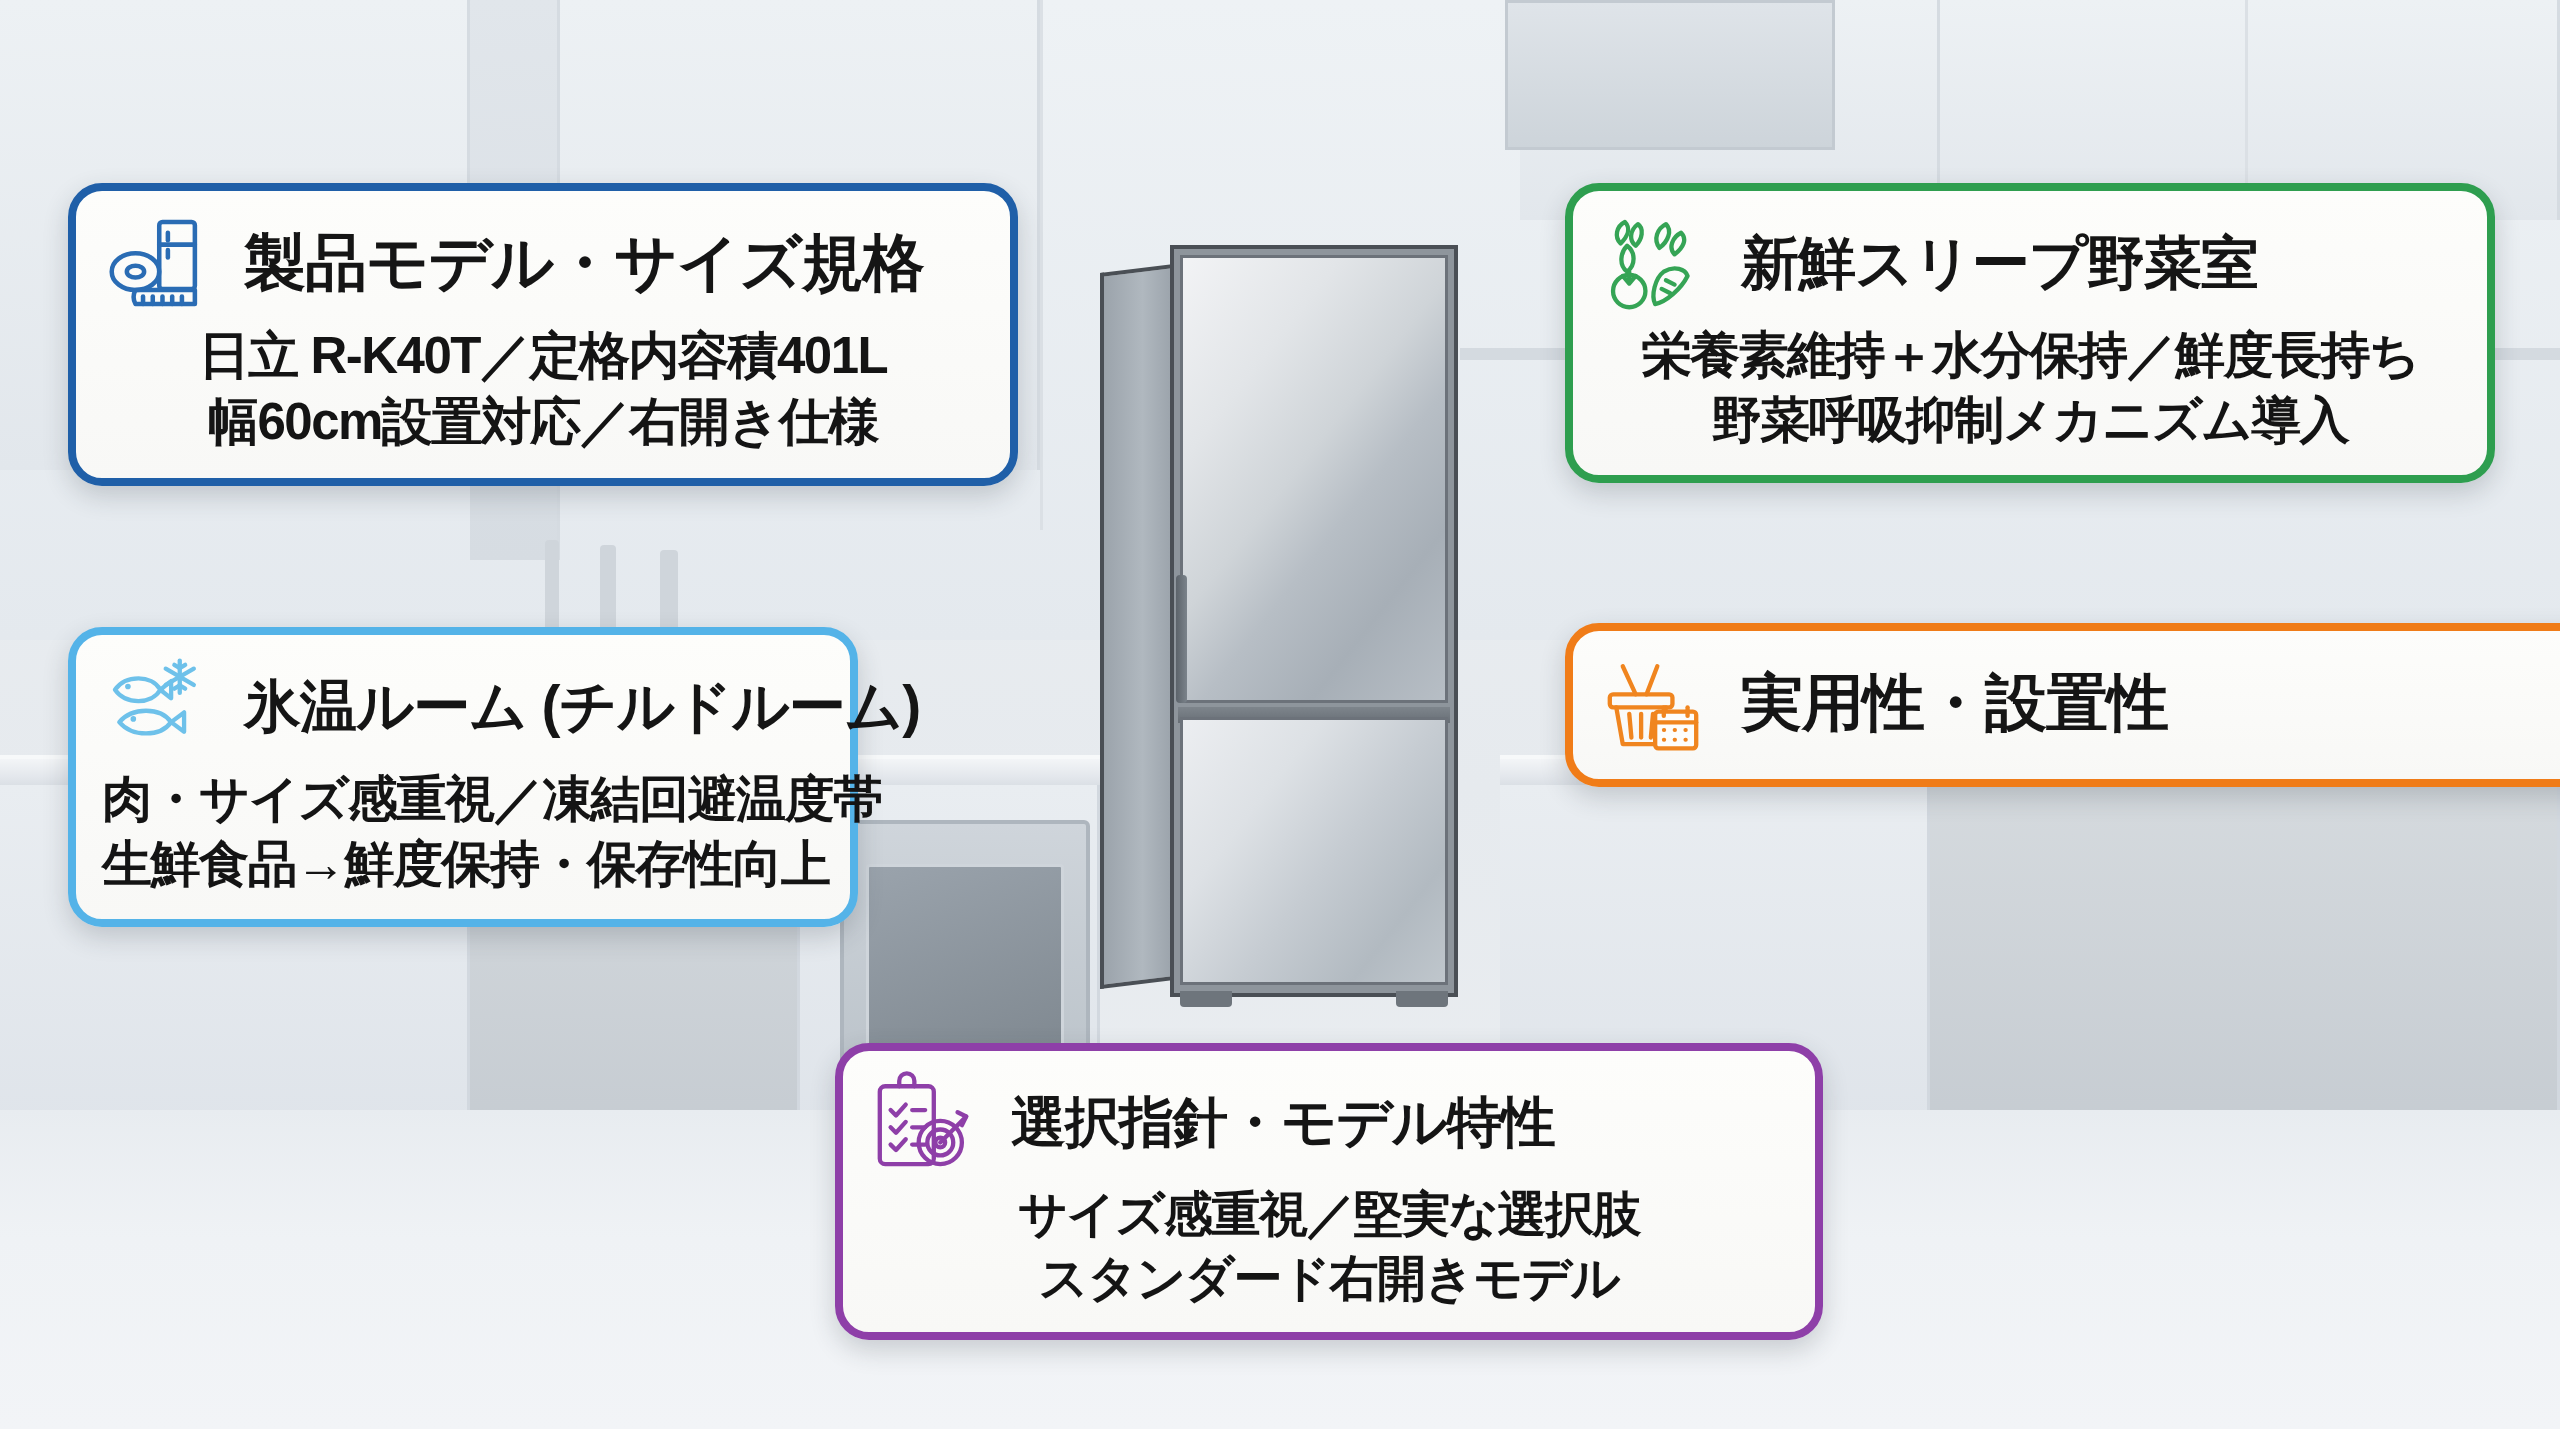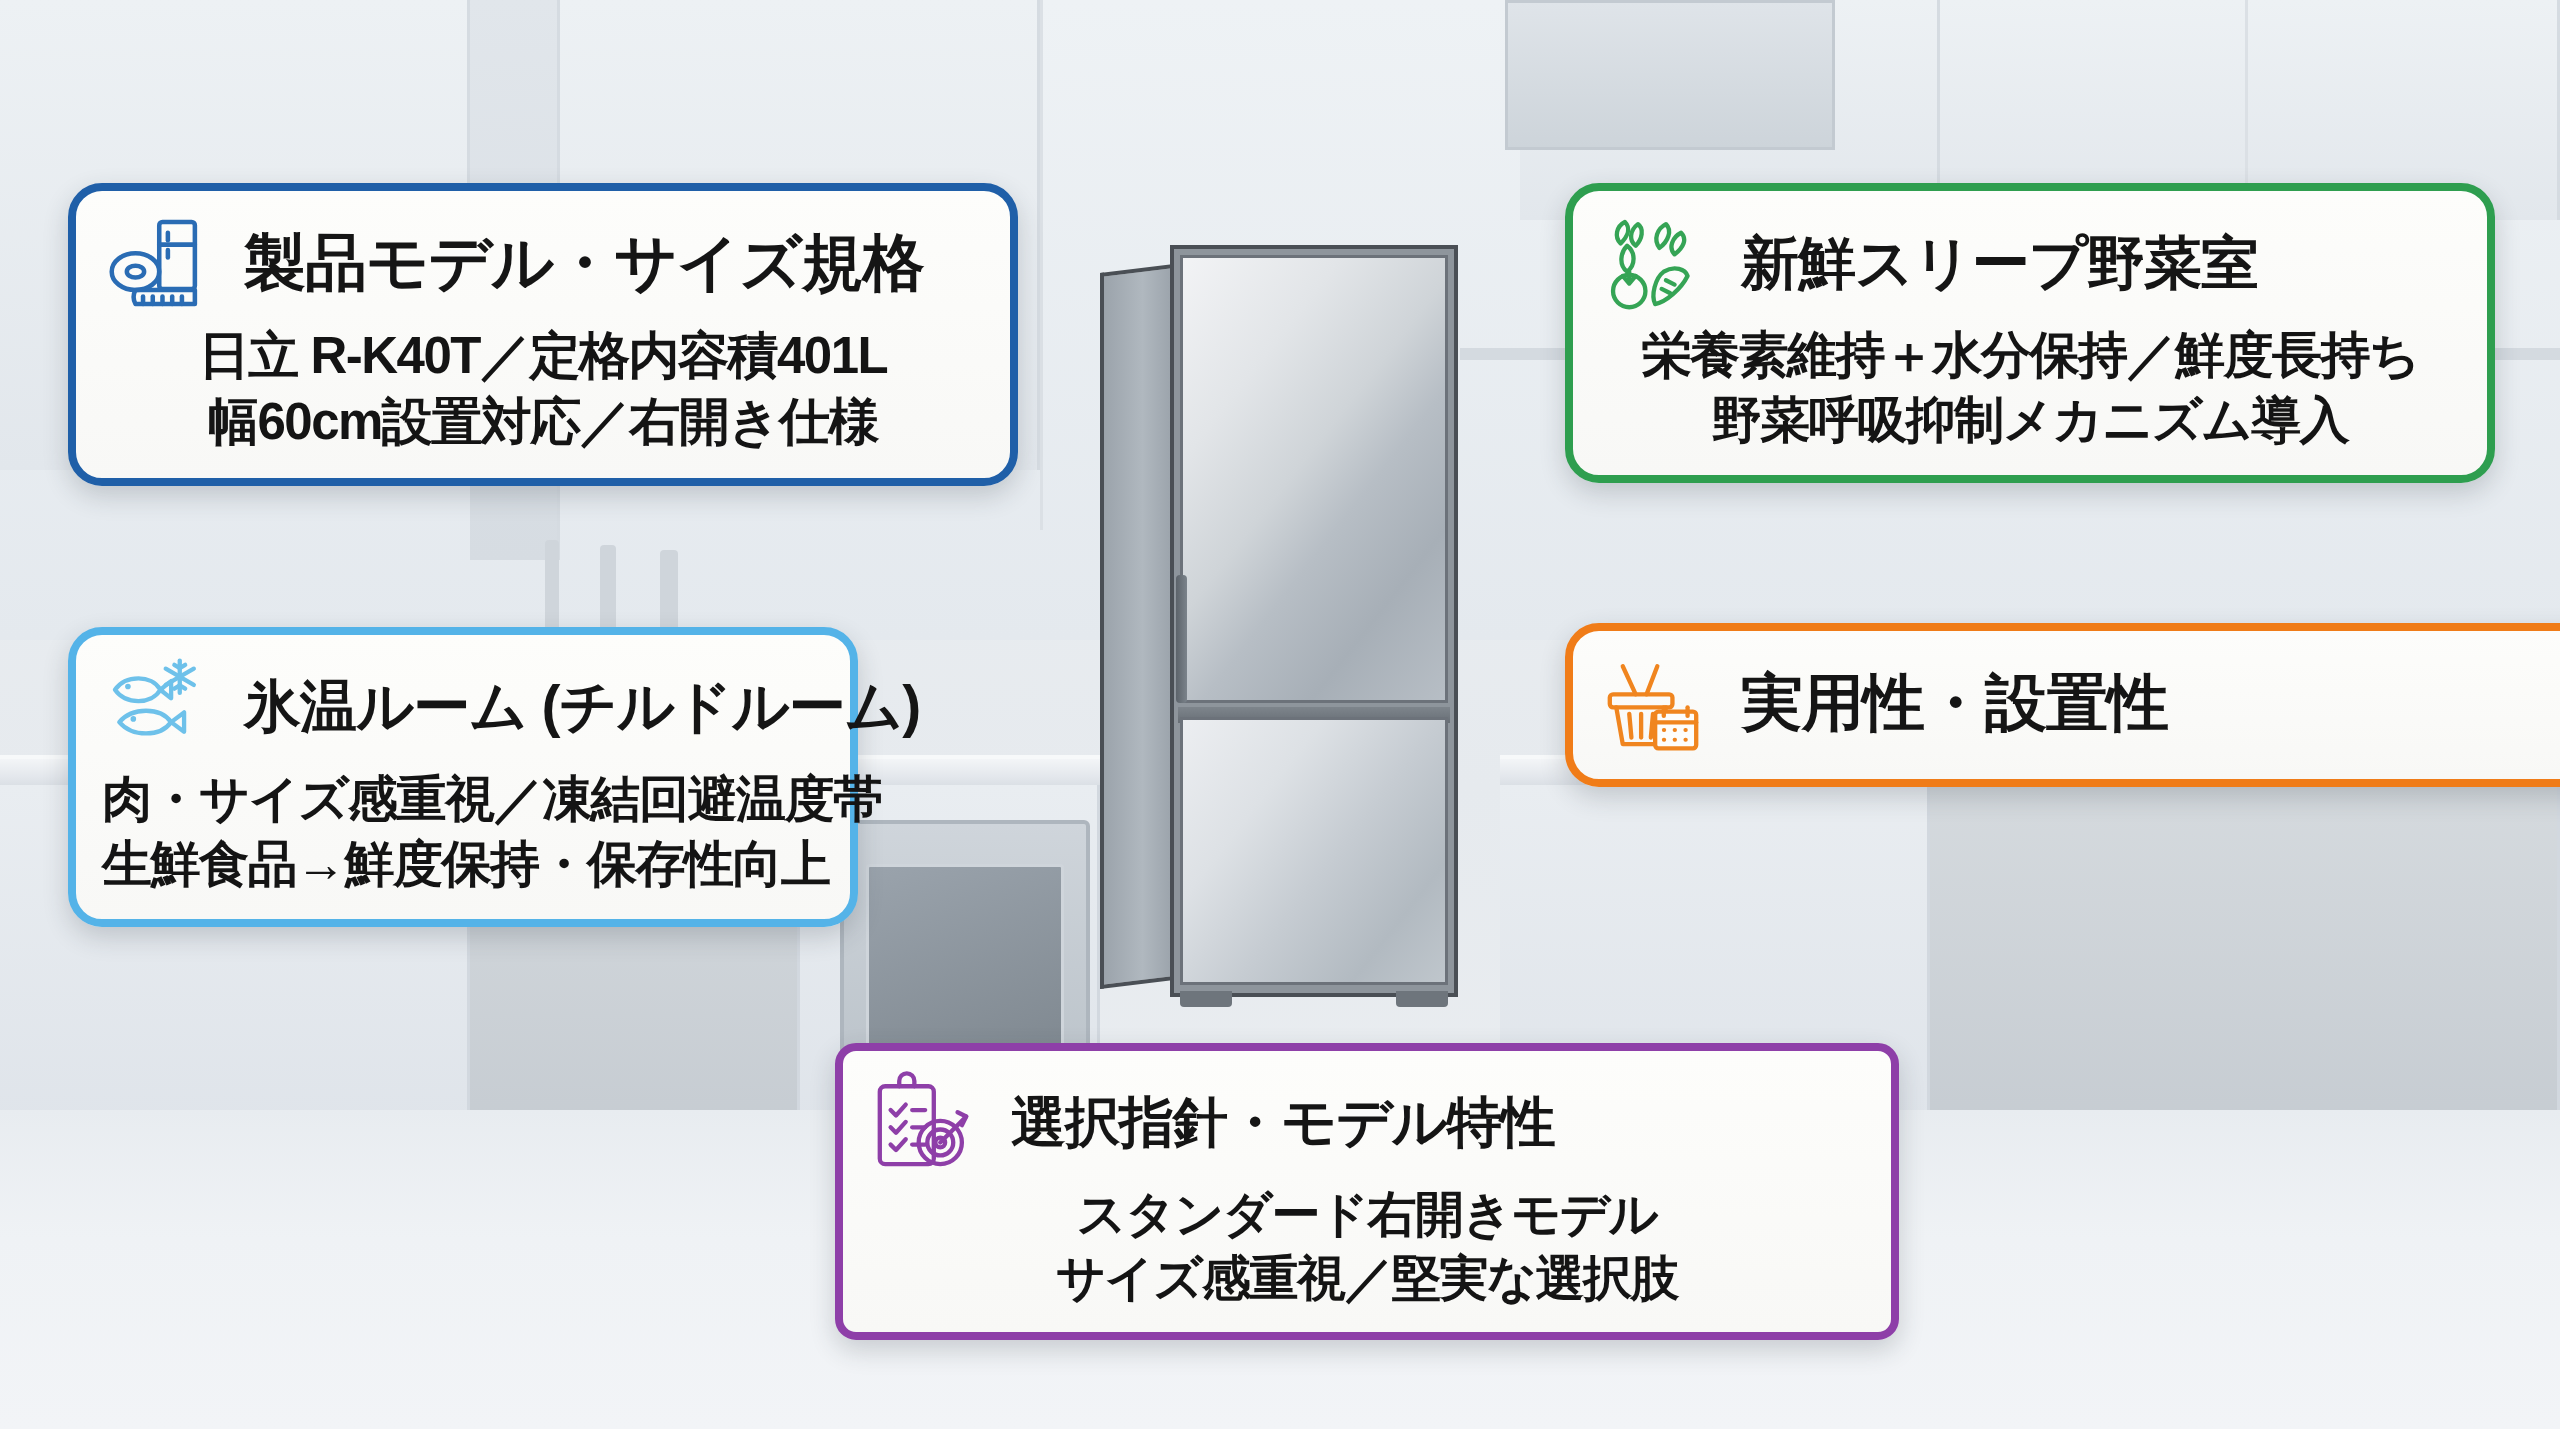--- a/index.html
+++ b/index.html
@@ -69,21 +69,21 @@
   .card-body{margin-top:6px;text-align:center;}
   .card-line{font-weight:bold;color:#141414;font-size:52px;line-height:1.30;
     letter-spacing:-1.5px;white-space:nowrap;}
 
   #card-spec{left:68px;top:183px;width:950px;border-color:#1f5fa8;}
   #card-chill{left:68px;top:627px;width:790px;border-color:#54b3e8;}
   #card-veg{left:1565px;top:183px;width:930px;border-color:#2e9e4f;}
   #card-veg .card-title{font-size:58px;text-align:center;}
   #card-veg .card-line{font-size:50px;}
   #card-util{left:1565px;top:623px;width:1076px;border-color:#f07c18;}
-  #card-purple{left:835px;top:1043px;width:1064px;border-color:#8e3fa8;border-radius:21px;}
+  #card-purple{left:835px;top:1043px;width:988px;border-color:#8e3fa8;}
   #card-purple .card-title{font-size:55px;}
   #card-purple .card-line{font-size:49px;}
   #card-chill .card-title{font-size:57px;}
   #card-chill .card-line{font-size:50px;}
   #card-spec .card-line{font-size:51px;}
   #card-util .card-line{font-size:50px;}
 </style>
 </head>
 <body>
 
@@ -261,18 +261,18 @@
           <circle cx="66" cy="68" r="20"></circle>
           <circle cx="66" cy="68" r="12"></circle>
           <circle cx="66" cy="68" r="4.5"></circle>
           <path d="M66 68 L90 44"></path>
           <path d="M82 40 L90 44 L86 52"></path>
         </g>
       </svg>
       <div class="card-title">選択指針・モデル特性</div>
     </div>
     <div class="card-body">
+      <div class="card-line">サイズ感重視／堅実な選択肢</div>
       <div class="card-line">スタンダード右開きモデル</div>
-      <div class="card-line">サイズ感重視／堅実な選択肢</div>
     </div>
   </div>
 
 </div>
 
 </body></html>

